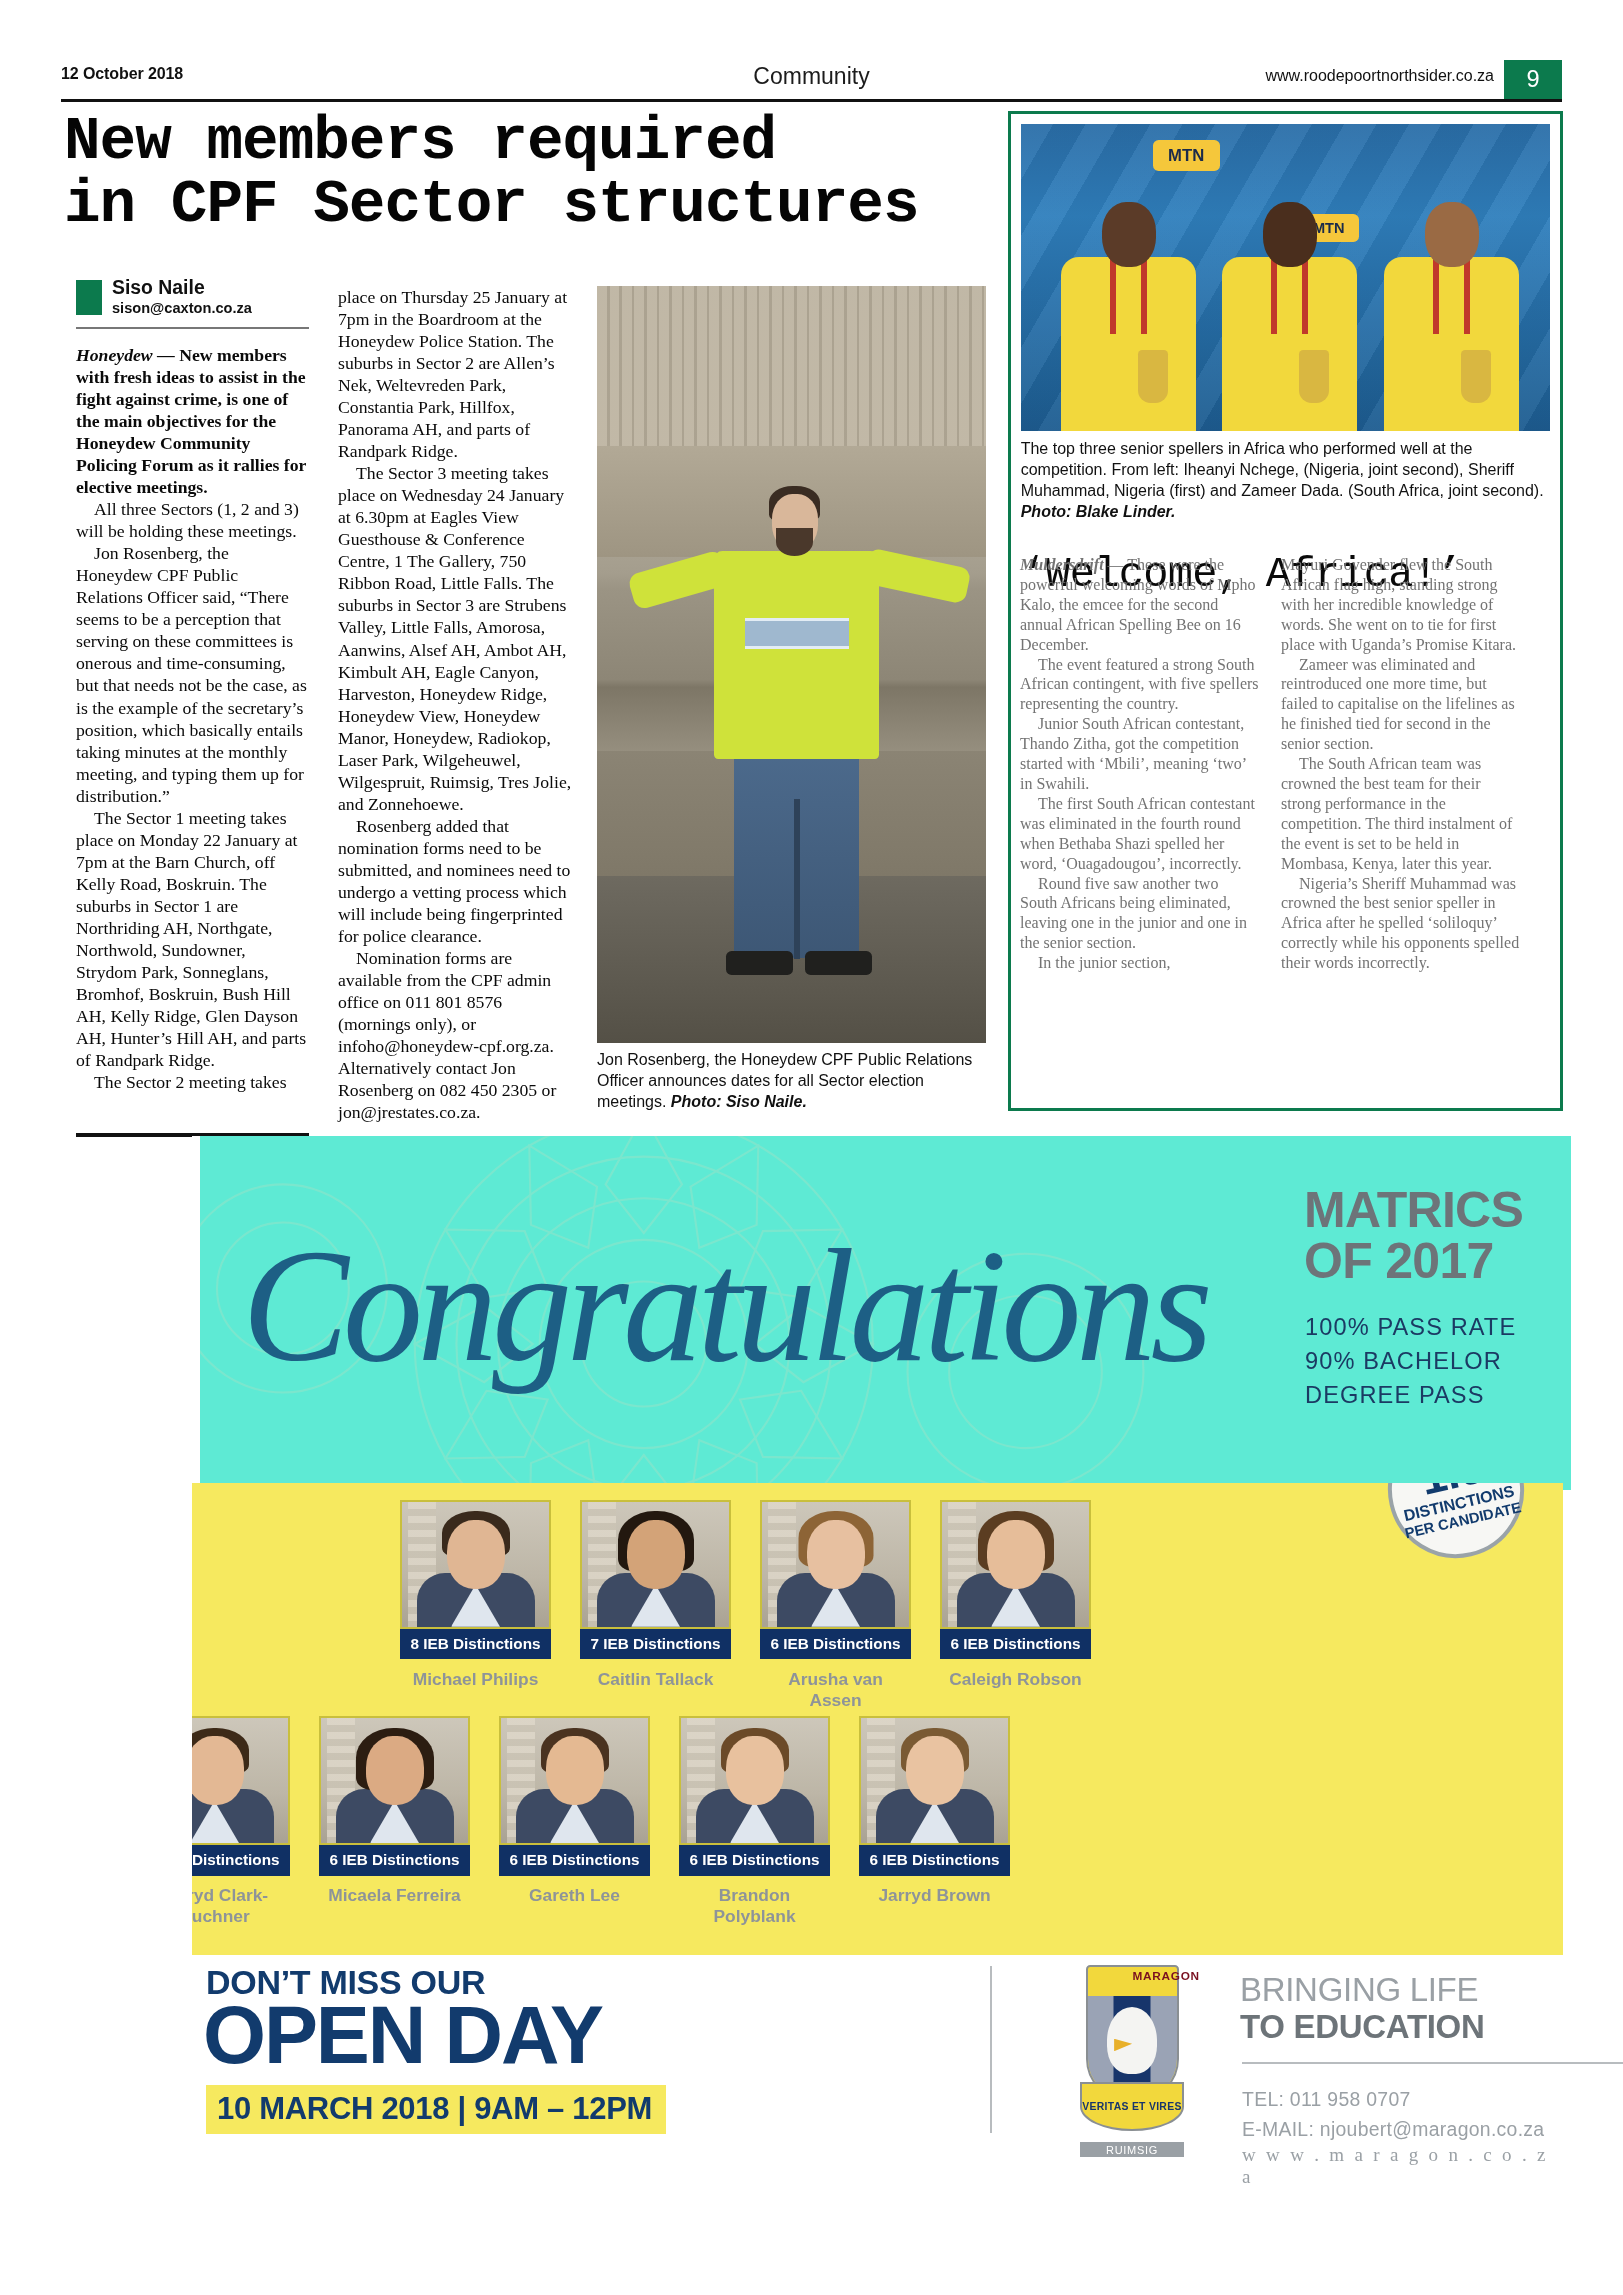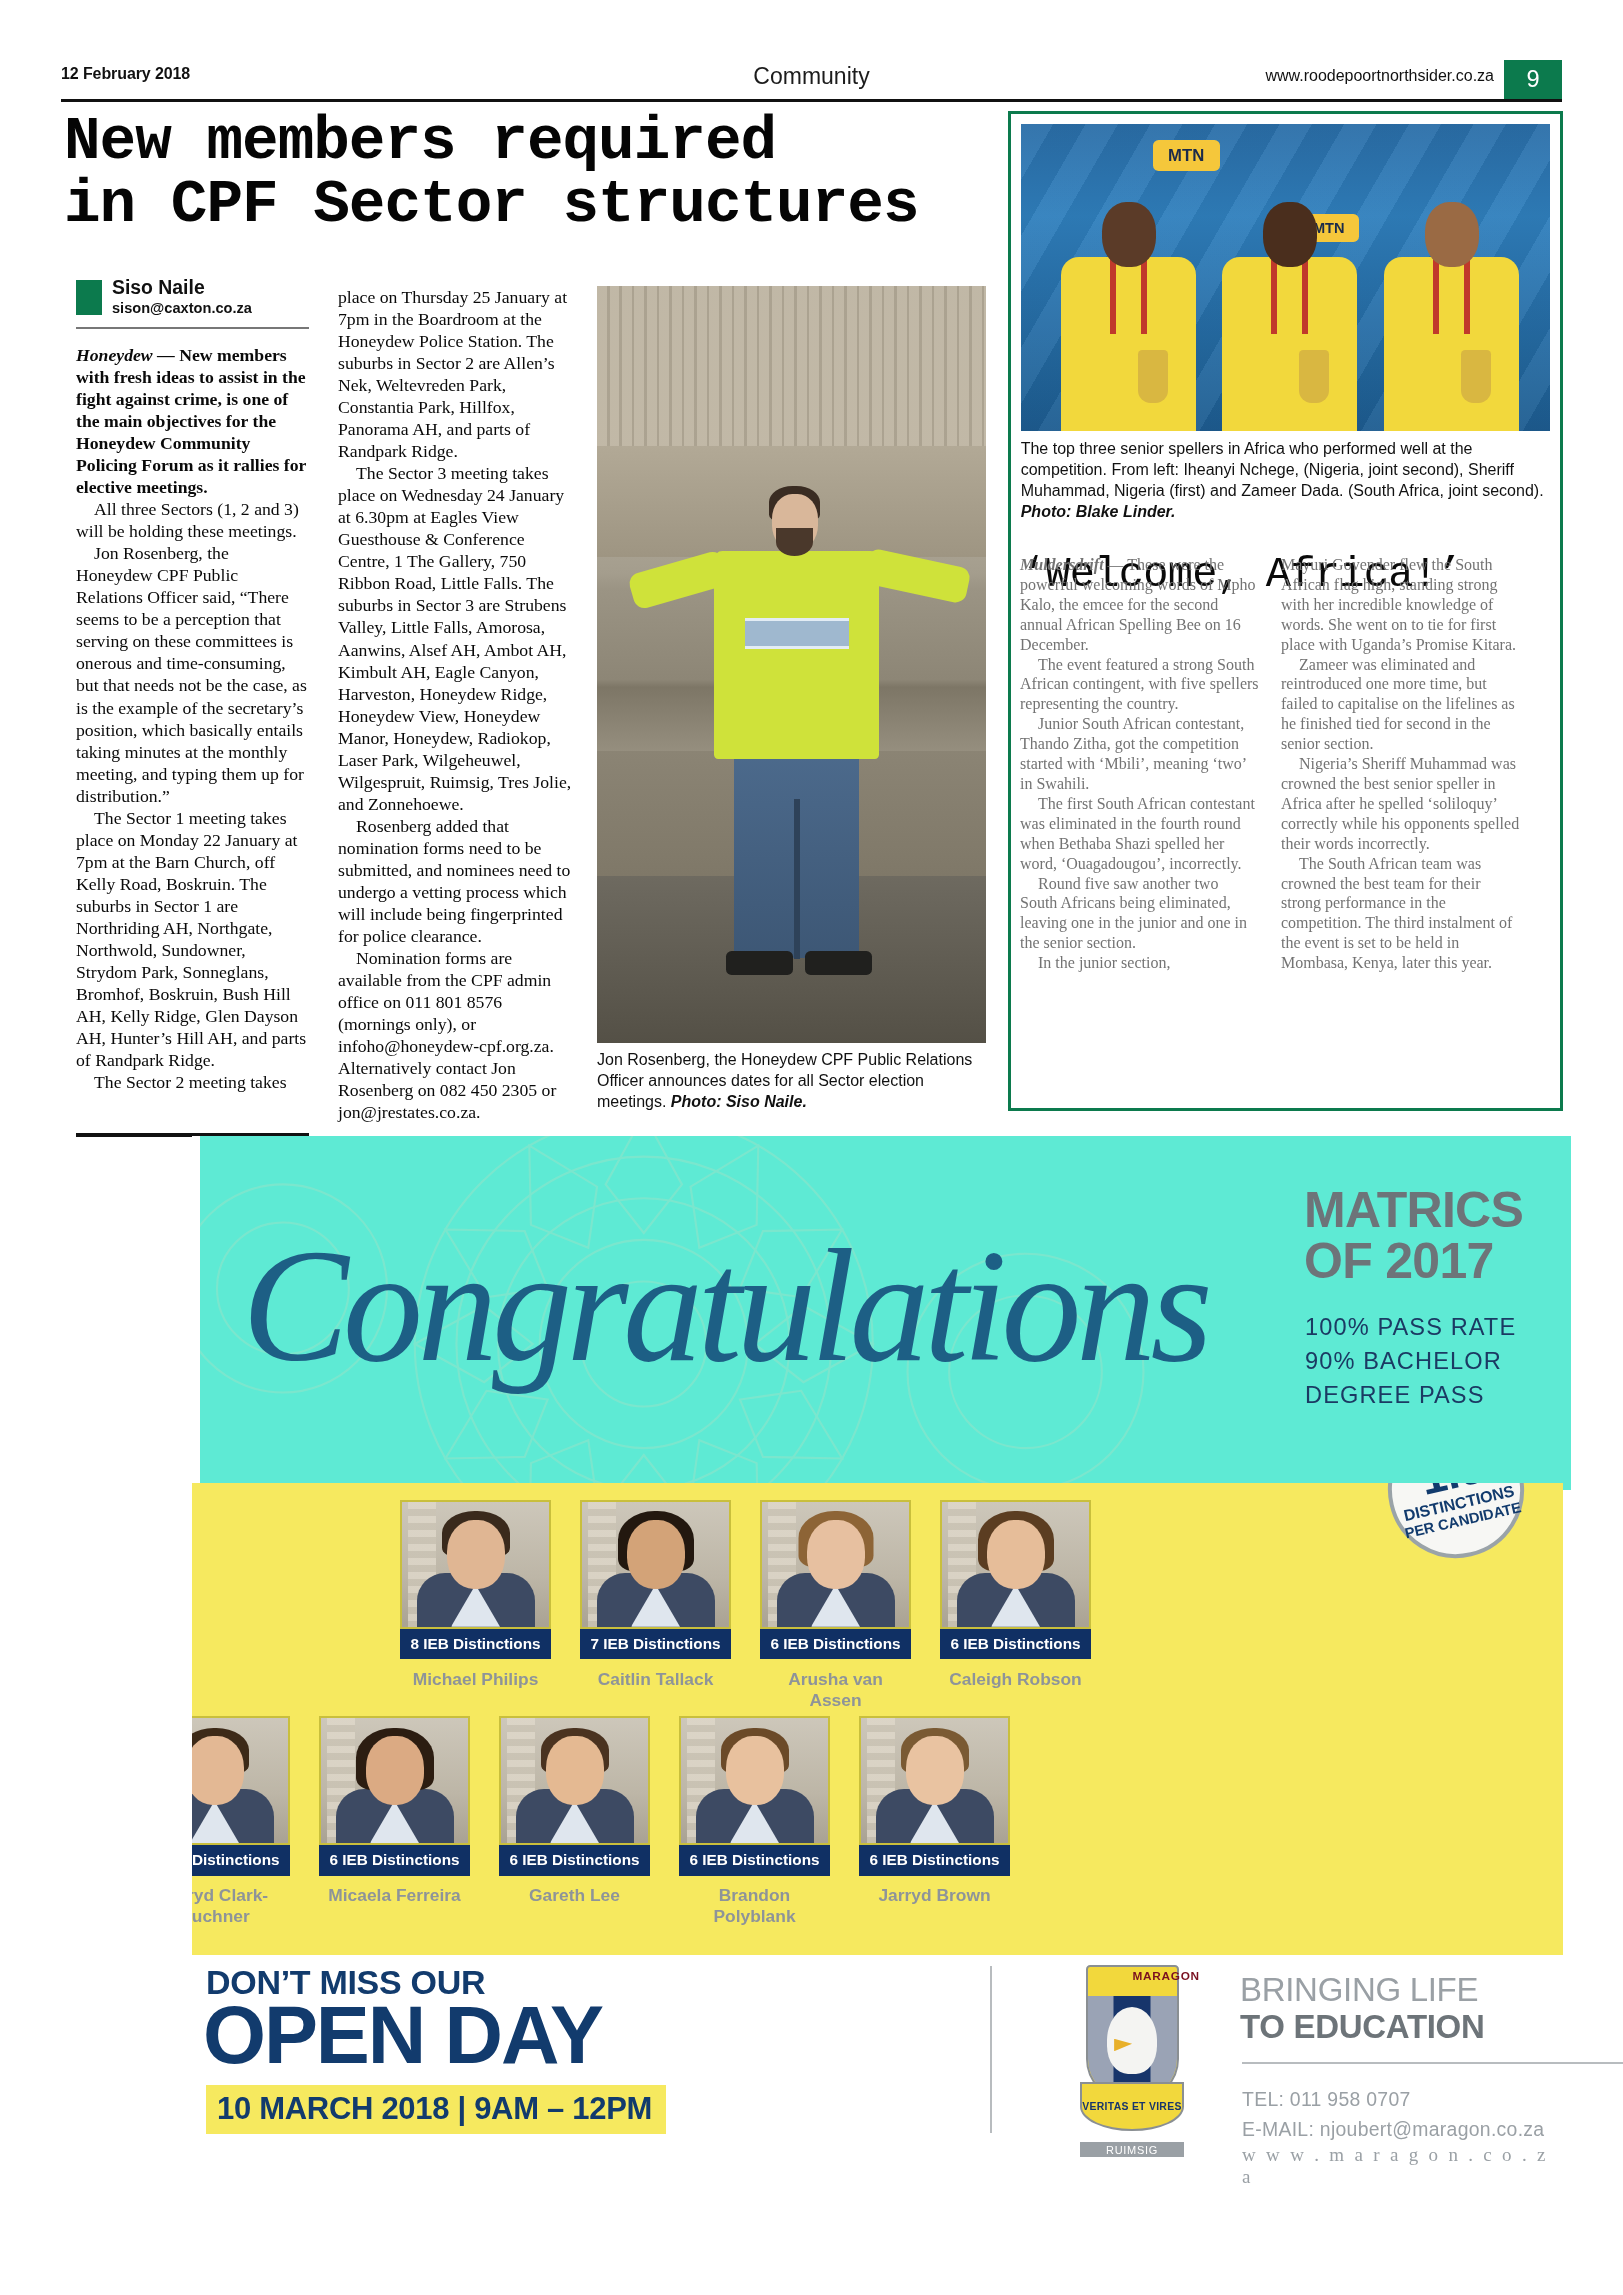--- a/index.html
+++ b/index.html
@@ -202,21 +202,21 @@
      font-size:19.4px;color:#9aa0a5;line-height:1.55;letter-spacing:0.3px;}
   .ad-web{position:absolute;left:1050px;top:189px;font-family:Liberation Serif, serif;
      font-size:19px;color:#9aa0a5;letter-spacing:2.8px;}
 </style>
 </head>
 <body>
 
 <div class="page">
 
   <div class="masthead">
-    <div class="mh-date">12 February 2018</div>
+    <div class="mh-date">12 October 2018</div>
     <div class="mh-section">Community</div>
     <div class="mh-url">www.roodepoortnorthsider.co.za</div>
     <div class="mh-pagenum">9</div>
   </div>
   <div class="mh-rule"></div>
 
   <div class="headline">
     <div>New members required</div>
     <div>in CPF Sector structures</div>
   </div>
@@ -300,22 +300,22 @@
     <p class="first"><i>Muldersdrift</i><span> — These were the powerful welcoming words of Mpho Kalo, the emcee for the second annual African Spelling Bee on 16 December.</span></p>
     <p>The event featured a strong South African contingent, with five spellers representing the country.</p>
     <p>Junior South African contestant, Thando Zitha, got the competition started with ‘Mbili’, meaning ‘two’ in Swahili.</p>
     <p>The first South African contestant was eliminated in the fourth round when Bethaba Shazi spelled her word, ‘Ouagadougou’, incorrectly.</p>
     <p>Round five saw another two South Africans being eliminated, leaving one in the junior and one in the senior section.</p>
     <p>In the junior section,</p>
   </div>
   <div class="gb-col" id="gbcol2">
     <p class="first">Mayuri Govender flew the South African flag high, standing strong with her incredible knowledge of words. She went on to tie for first place with Uganda’s Promise Kitara.</p>
     <p>Zameer was eliminated and reintroduced one more time, but failed to capitalise on the lifelines as he finished tied for second in the senior section.</p>
+    <p>The South African team was crowned the best team for their strong performance in the competition. The third instalment of the event is set to be held in Mombasa, Kenya, later this year.</p>
     <p>Nigeria’s Sheriff Muhammad was crowned the best senior speller in Africa after he spelled ‘soliloquy’ correctly while his opponents spelled their words incorrectly.</p>
-    <p>The South African team was crowned the best team for their strong performance in the competition. The third instalment of the event is set to be held in Mombasa, Kenya, later this year.</p>
   </div>
 
   <div class="advert">
 
     <div class="ad-top">
       <svg class="ad-mandala" viewBox="0 0 1500 760">
         <g fill="none" stroke="#e2d9b8" stroke-width="3">
           <circle cx="700" cy="380" r="330"></circle>
             <circle cx="700" cy="380" r="270"></circle>
           <circle cx="700" cy="380" r="210"></circle>

